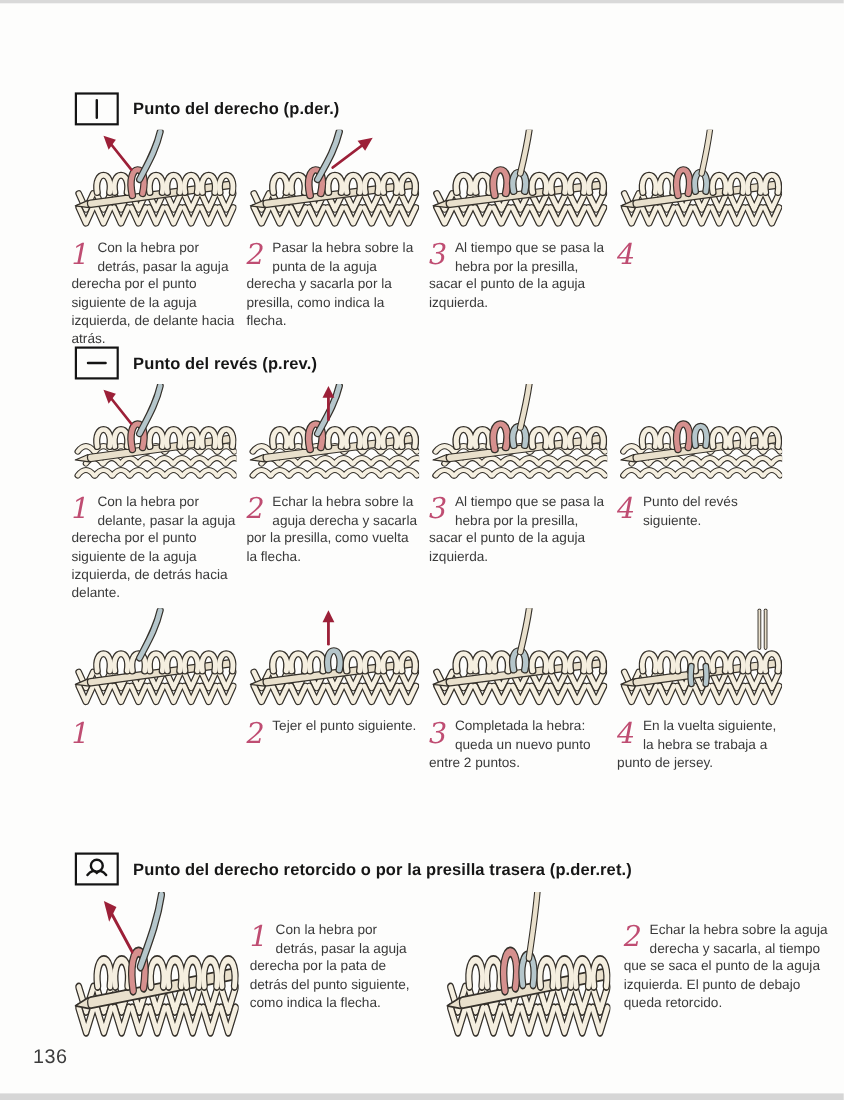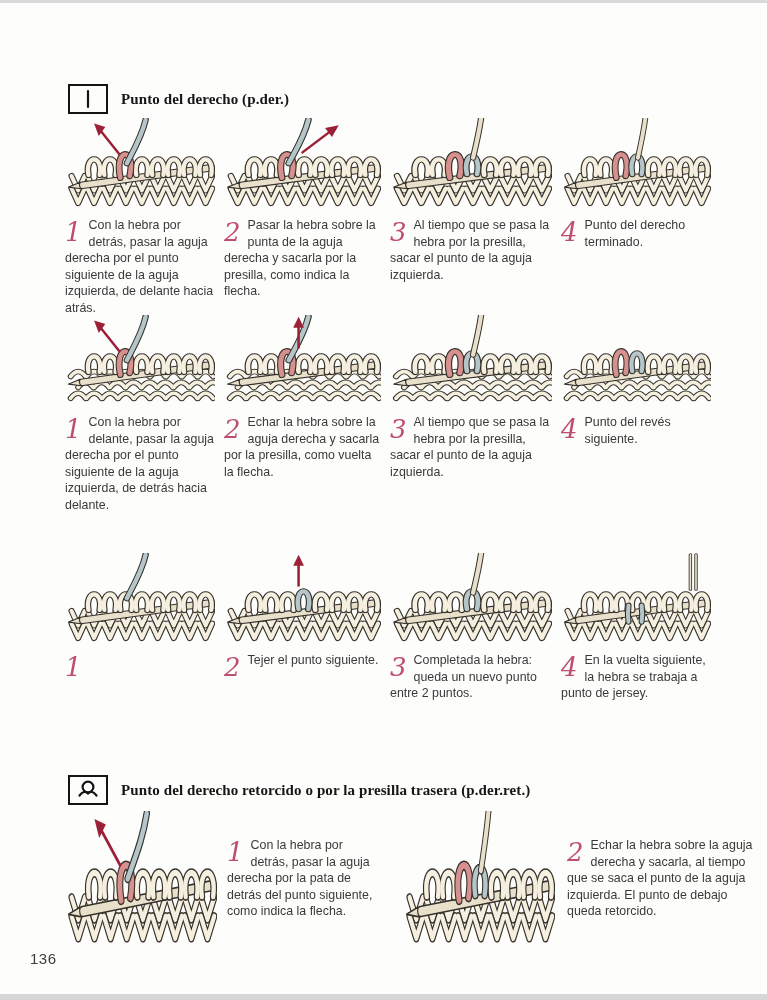--- a/index.html
+++ b/index.html
@@ -16,21 +16,21 @@
     overflow:hidden;
     color:var(--ink);
   }
   .edge-top{position:absolute;top:0;left:0;right:0;height:3px;background:#d9d9d9;}
   .edge-bottom{position:absolute;bottom:0;left:0;right:0;height:6px;background:#d6d6d6;}
   .section{position:absolute;left:65px;width:660px;}
   .sec-0{top:84px;}
   .sec-1{top:315px;}
   .sec-2{top:553px;}
   .sec-3{top:767px;margin-top:8px;}
-  .sec-header{display:flex;align-items:center;gap:13px;margin-bottom:4px;margin-left:3px;font-family:Liberation Serif, serif;}
+  .sec-header{display:flex;align-items:center;gap:13px;margin-bottom:4px;margin-left:3px;}
   .sym-box{
     width:40px;height:30px;border:2.6px solid #141414;background:#fdfdfc;
     display:flex;align-items:center;justify-content:center;flex:0 0 auto;
   }
   .sec-title{font-size:15px;font-weight:bold;color:var(--head);letter-spacing:.1px;}
   .steps-grid{display:grid;grid-template-columns:150px 157px 162px 150px;column-gap:9px;}
   .fig{width:100%;height:95px;margin-bottom:4px;}
   .fig svg{width:100%;height:100%;}
   .caption{font-size:12.4px;line-height:1.33;color:var(--ink);}
   .num{
@@ -43,21 +43,21 @@
   }
   
   .twosteps{display:flex;align-items:flex-start;}
   .twosteps .fig-big{width:152px;height:142px;flex:0 0 auto;margin-top:2px;}
   .twosteps .fig-big svg{width:100%;height:100%;}
   .twosteps .cap-1{width:150px;margin:28px 0 0 10px;flex:0 0 auto;}
   .twosteps .fig-2{margin-left:26px;}
   .twosteps .cap-2{width:195px;margin:28px 0 0 12px;flex:0 0 auto;}
   .page-number{
     position:absolute;left:30px;top:950px;
-    font-size:15px;color:#3c3c3c;letter-spacing:.5px;
+    font-size:18px;color:#3c3c3c;letter-spacing:.5px;
   }
 </style>
 </head>
 <body>
 
 <div class="edge-top"></div>
 <div class="edge-bottom"></div>
 
 <main id="sections-root">
     <section class="section sec-0">
@@ -317,25 +317,33 @@
               <path d="M 110 63 C 106 40 126 40 122 63" fill="none" stroke="#f5efe0" stroke-width="4.6" stroke-linecap="round" stroke-linejoin="round"></path>
               <path d="M 127 63 C 123 40 143 40 139 63" fill="none" stroke="#f5efe0" stroke-width="4.6" stroke-linecap="round" stroke-linejoin="round"></path>
               <path d="M 144 63 C 140 40 160 40 156 63" fill="none" stroke="#f5efe0" stroke-width="4.6" stroke-linecap="round" stroke-linejoin="round"></path>
               <path d="M 59 66 C 52 32 76 32 69 64" fill="none" stroke="#35312b" stroke-width="7.3" stroke-linecap="round" stroke-linejoin="round"></path>
               <path d="M 59 66 C 52 32 76 32 69 64" fill="none" stroke="#d6908e" stroke-width="5" stroke-linecap="round" stroke-linejoin="round"></path>
               <path d="M 76 62 C 71 36 91 36 86 62" fill="none" stroke="#35312b" stroke-width="6.8999999999999995" stroke-linecap="round" stroke-linejoin="round"></path>
               <path d="M 76 62 C 71 36 91 36 86 62" fill="none" stroke="#b5c6cb" stroke-width="4.6" stroke-linecap="round" stroke-linejoin="round"></path>
               <path d="M 90 0 C 88 16 85 30 82 44" fill="none" stroke="#35312b" stroke-width="6.2" stroke-linecap="round" stroke-linejoin="round"></path>
               <path d="M 90 0 C 88 16 85 30 82 44" fill="none" stroke="#e9e0cc" stroke-width="4.2" stroke-linecap="round" stroke-linejoin="round"></path>
             </svg></div>
-          <p class="caption"><span class="num">4</span><span class="cap-text">Punto del derecho terminado.</span></p>
+          <p class="caption"><span class="num">4</span></p>
         </div>
       </div>
     </section>
     <section class="section sec-1">
+      <div class="sec-header">
+        <span class="sym-box">
+          <svg viewBox="0 0 22 22" width="24" height="22">
+            <line x1="3" y1="11" x2="19" y2="11" stroke="#141414" stroke-width="2.2" fill="none" stroke-linecap="round"></line>
+          </svg>
+        </span>
+        <h2 class="sec-title">Punto del revés (p.rev.)</h2>
+      </div>
       <div class="steps-grid">
         <div class="step-cell">
           <div class="fig"><svg viewBox="0 0 160 105" preserveAspectRatio="none">
               <path d="M 6 68 Q 14 57 22 68" fill="none" stroke="#35312b" stroke-width="6.2" stroke-linecap="round" stroke-linejoin="round"></path>
               <path d="M 23 68 Q 31 57 39 68" fill="none" stroke="#35312b" stroke-width="6.2" stroke-linecap="round" stroke-linejoin="round"></path>
               <path d="M 40 68 Q 48 57 56 68" fill="none" stroke="#35312b" stroke-width="6.2" stroke-linecap="round" stroke-linejoin="round"></path>
               <path d="M 57 68 Q 65 57 73 68" fill="none" stroke="#35312b" stroke-width="6.2" stroke-linecap="round" stroke-linejoin="round"></path>
               <path d="M 74 68 Q 82 57 90 68" fill="none" stroke="#35312b" stroke-width="6.2" stroke-linecap="round" stroke-linejoin="round"></path>
               <path d="M 91 68 Q 99 57 107 68" fill="none" stroke="#35312b" stroke-width="6.2" stroke-linecap="round" stroke-linejoin="round"></path>
               <path d="M 108 68 Q 116 57 124 68" fill="none" stroke="#35312b" stroke-width="6.2" stroke-linecap="round" stroke-linejoin="round"></path>

